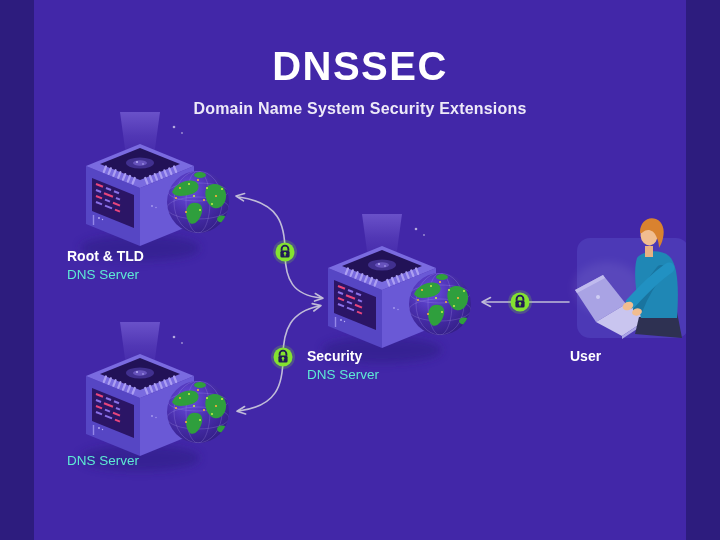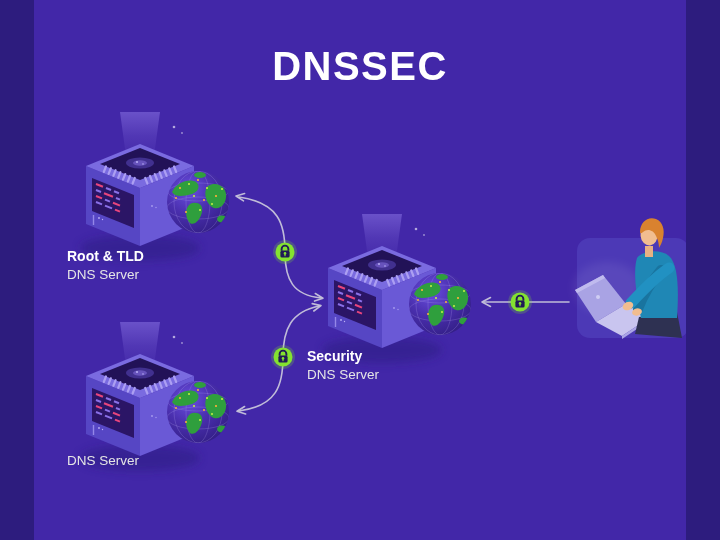--- a/index.html
+++ b/index.html
@@ -12,32 +12,33 @@
   .title{
     position:absolute;left:0;right:0;top:44px;text-align:center;
     font-size:40px;font-weight:800;letter-spacing:1.5px;color:#ffffff;
   }
   .subtitle{
     position:absolute;left:0;right:0;top:100px;text-align:center;
     font-size:16px;font-weight:700;letter-spacing:.2px;color:#EDE9F8;
   }
   .node-label{position:absolute;text-align:left;width:140px;line-height:1.18;}
   .node-label .l1{font-size:14px;font-weight:700;color:#ffffff;margin-bottom:2px;}
-  .node-label .l2{font-size:13.5px;font-weight:400;color:#e5e5e5;}
+  .node-label .l2{font-size:13.5px;font-weight:400;color:#5eead4;}
   .lbl-root{left:33px;top:248px;}
   .lbl-auth{left:33px;top:453px;}
   .lbl-recursive{left:273px;top:348px;}
   .lbl-user{left:536px;top:348px;}
 </style>
 </head>
 <body>
 
 <div class="stage">
 
   <div class="title">DNSSEC</div>
+  <div class="subtitle">Domain Name System Security Extensions</div>
 
   <svg class="art" width="720" height="540" viewBox="0 0 720 540">
     <defs>
       <linearGradient id="beamGrad" x1="0" y1="0" x2="0" y2="1">
         <stop offset="0%" stop-color="#AA96FF" stop-opacity="0.38"></stop>
         <stop offset="55%" stop-color="#AA96FF" stop-opacity="0.14"></stop>
         <stop offset="100%" stop-color="#AA96FF" stop-opacity="0.03"></stop>
       </linearGradient>
       <radialGradient id="globeGrad" cx="35%" cy="30%" r="85%">
         <stop offset="0%" stop-color="#6A4FE0"></stop>
@@ -204,14 +205,17 @@
 
   <div class="node-label lbl-auth">
     <div class="l2">DNS Server</div>
   </div>
 
   <div class="node-label lbl-recursive">
     <div class="l1">Security</div>
     <div class="l2">DNS Server</div>
   </div>
 
+  <div class="node-label lbl-user">
+    <div class="l1">User</div>
+  </div>
 
 </div>
 
 </body></html>

